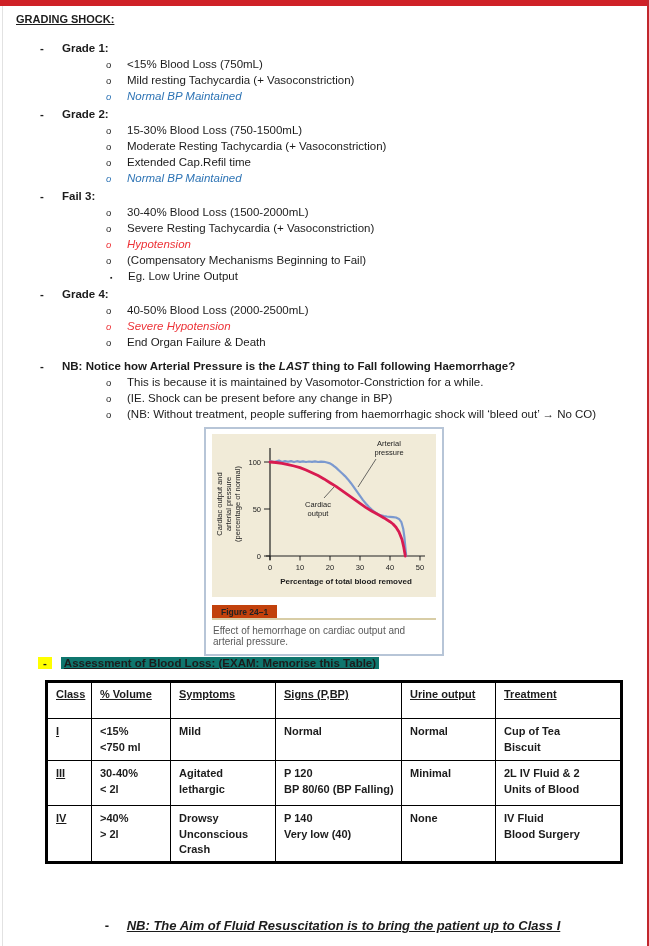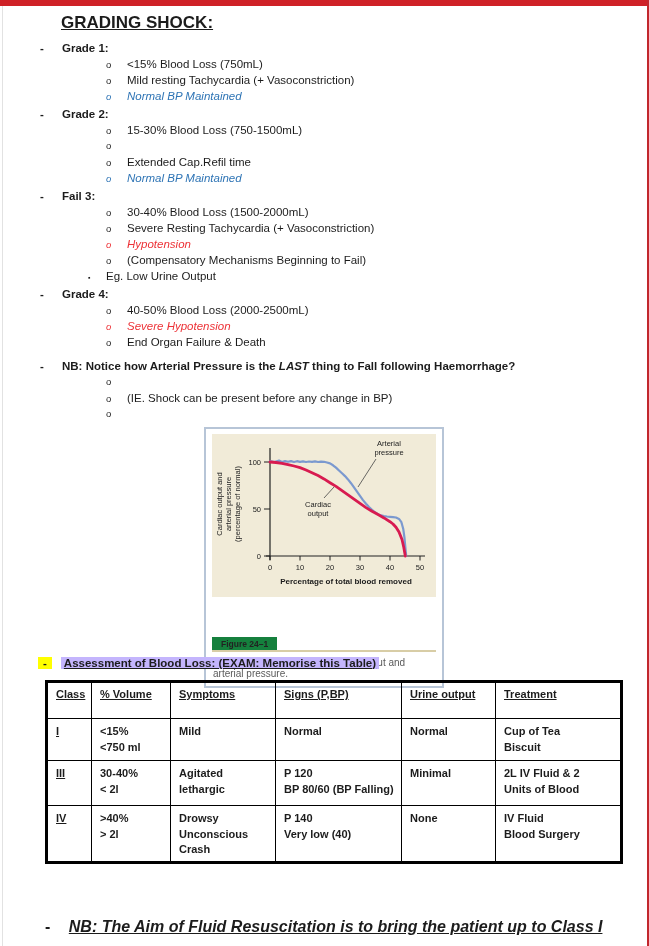--- a/index.html
+++ b/index.html
@@ -2,58 +2,58 @@
 <html><head>
 <meta charset="utf-8">
 <style>
   html,body{margin:0;padding:0;background:#ffffff;}
   .page{position:relative;width:649px;height:946px;background:#fff;overflow:hidden;
         font-family:"Liberation Sans",sans-serif;color:#1c1c1c;}
   .top-border{position:absolute;left:0;top:0;width:100%;height:6px;background:#cf2127;}
   .right-border{position:absolute;right:0;top:0;bottom:0;width:2px;background:#c1272d;}
   .left-border{position:absolute;left:2px;top:6px;bottom:0;width:1px;background:#e2e2e2;}
 
-  .title{position:absolute;left:16px;top:13px;font-size:17px;font-weight:bold;text-decoration:underline;margin-left:45px;}
+  .title{position:absolute;left:16px;top:13px;font-size:11px;font-weight:bold;text-decoration:underline;}
 
   .grading{position:absolute;left:0;top:38px;right:8px;}
   .nb{position:absolute;left:0;top:356px;right:8px;}
   .line{display:flex;align-items:baseline;height:16px;line-height:16px;font-size:11.5px;}
   .l1{padding-left:40px;font-weight:bold;margin-top:2px;}
   .l1 .marker{width:22px;flex:0 0 22px;}
   .l2{padding-left:106px;}
   .l2 .marker{width:21px;flex:0 0 21px;font-size:9.5px;}
-  .l3{padding-left:88px;}
+  .l3{padding-left:110px;}
   .l3 .marker{width:18px;flex:0 0 18px;font-size:7px;}
   .c-blue{color:#2e74b5;font-style:italic;}
   .c-red{color:#ed3237;font-style:italic;}
   .b{font-weight:bold;} .i{font-style:italic;}
 
   .figure-box{position:absolute;left:204px;top:427px;width:240px;border:2px solid #b7c5d7;
               background:#fff;padding:5px 6px 7px 6px;box-sizing:border-box;}
   .chart-panel{background:#f1ebd8;width:224px;height:163px;}
   .fig-label-row{margin-top:8px;border-bottom:2px solid #d8cda6;display:flex;}
-  .fig-label{background:#15803d;color:#222;font-size:8.5px;font-weight:bold;padding:2px 9px 1px 9px;margin-top:32px;}
+  .fig-label{background:#c2410c;color:#222;font-size:8.5px;font-weight:bold;padding:2px 9px 1px 9px;}
   .fig-caption{font-size:10px;color:#5a5a5a;margin-top:5px;padding-left:1px;}
 
   .assess{position:absolute;left:38px;top:657px;font-size:11.5px;font-weight:bold;display:flex;align-items:baseline;}
   .assess .dash-hl{background:#ffff00;padding:0 5px;margin-right:9px;}
-  .assess .text-hl{background:#c4b5fd;text-decoration:underline;padding:0 3px;}
+  .assess .text-hl{background:#0f766e;text-decoration:underline;padding:0 3px;}
 
   table.assessment{position:absolute;left:45px;top:680px;width:575px;border-collapse:collapse;
                    table-layout:fixed;font-size:11px;font-weight:bold;border:3px solid #000;}
   table.assessment th,table.assessment td{border:1.5px solid #000;vertical-align:top;text-align:left;
                    padding:5px 4px 2px 8px;}
   table.assessment thead tr{height:37px;}
   tr.r0{height:42px;} tr.r1{height:44px;} tr.r2{height:45px;} tr.r3{height:57px;}
   .u{text-decoration:underline;}
   .cl{line-height:15.5px;white-space:nowrap;}
   td.class-col .cl{text-decoration:underline;}
 
-  .footnote{position:absolute;left:45px;top:918px;width:575px;
-            font-size:16px;font-weight:bold;}
+  .footnote{position:absolute;left:45px;top:918px;width:575px;text-align:center;
+            font-size:13px;font-weight:bold;}
   .footnote .fm{margin-right:14px;}
   .fn-text{font-style:italic;text-decoration:underline;}
 
   svg text{font-family:"Liberation Sans",sans-serif;}
 </style>
 </head>
 <body>
 
 <div class="page">
   <div class="top-border"></div>
@@ -82,20 +82,21 @@
       <div class="line l1">
         <span class="marker">-</span>
         <span>Grade 2:</span>
       </div>
       <div class="line l2">
         <span class="marker">o</span>
         <span>15-30% Blood Loss (750-1500mL)</span>
       </div>
       <div class="line l2">
         <span class="marker">o</span>
+        <span>Moderate Resting Tachycardia (+ Vasoconstriction)</span>
       </div>
       <div class="line l2">
         <span class="marker">o</span>
         <span>Extended Cap.Refil time</span>
       </div>
       <div class="line l2 c-blue">
         <span class="marker">o</span>
         <span>Normal BP Maintained</span>
       </div>
       <div class="line l1">
@@ -141,27 +142,29 @@
     </div>
 
   <div class="nb">
     <div class="line l1">
       <span class="marker">-</span>
       <span><span class="b">NB: Notice how Arterial Pressure is the </span><span class="b i">LAST</span><span class="b"> thing to Fall following Haemorrhage?</span></span>
     </div>
     <div>
         <div class="line l2">
           <span class="marker">o</span>
+          <span>This is because it is maintained by Vasomotor-Constriction for a while.</span>
         </div>
         <div class="line l2">
           <span class="marker">o</span>
           <span>(IE. Shock can be present before any change in BP)</span>
         </div>
         <div class="line l2">
           <span class="marker">o</span>
+          <span>(NB: Without treatment, people suffering from haemorrhagic shock will ‘bleed out’ → No CO)</span>
         </div>
       </div>
   </div>
 
   <div class="figure-box">
     <div class="chart-panel">
       <svg width="224" height="163" viewBox="0 0 224 163">
           <line x1="58" y1="14" x2="58" y2="126" stroke="#222" stroke-width="1.2"></line>
           <line x1="54" y1="122" x2="213" y2="122" stroke="#222" stroke-width="1.2"></line>
           <line x1="52" y1="122" x2="58" y2="122" stroke="#222" stroke-width="1"></line>

